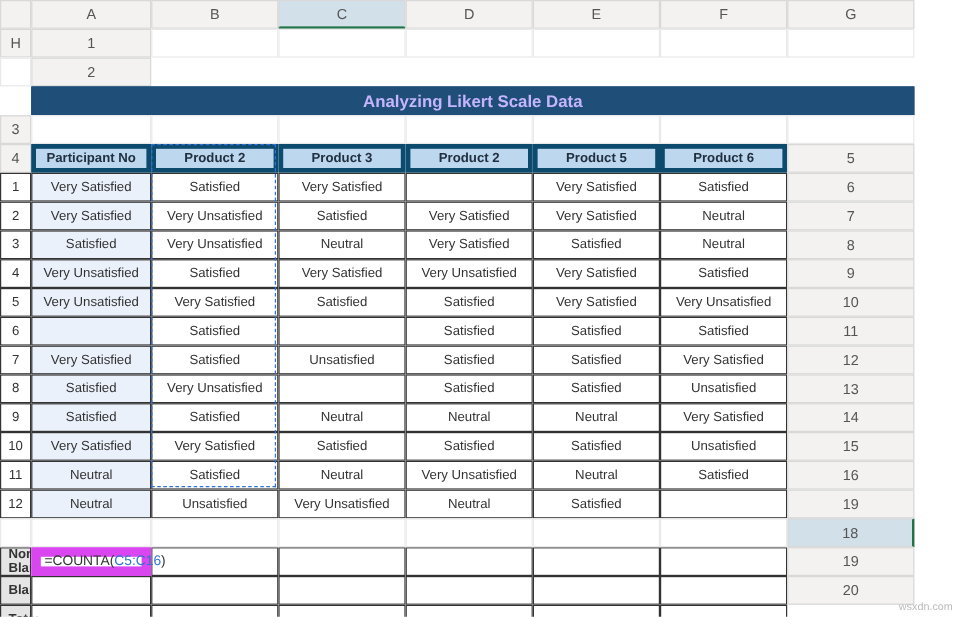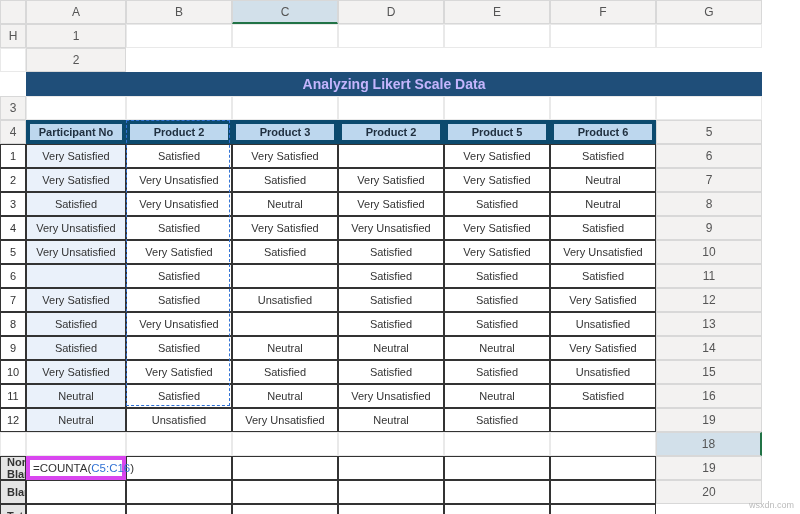--- a/index.html
+++ b/index.html
@@ -81,21 +81,21 @@
   .summary-cell {
     border: 1px solid #333;
     background: #fff;
     display: flex;
     align-items: center;
     justify-content: flex-start;
     font-size: 11.5px;
     padding-left: 4px;
   }
   .formula-cell {
-    border: 4px solid #d946ef;
+    border: 8px solid #d946ef;
     background: #fff;
     font-size: 11.5px;
     display: flex;
     align-items: center;
     padding-left: 3px;
     position: relative;
     z-index: 5;
   }
   .formula-ref { color: #3172d4; }
   .marquee {

